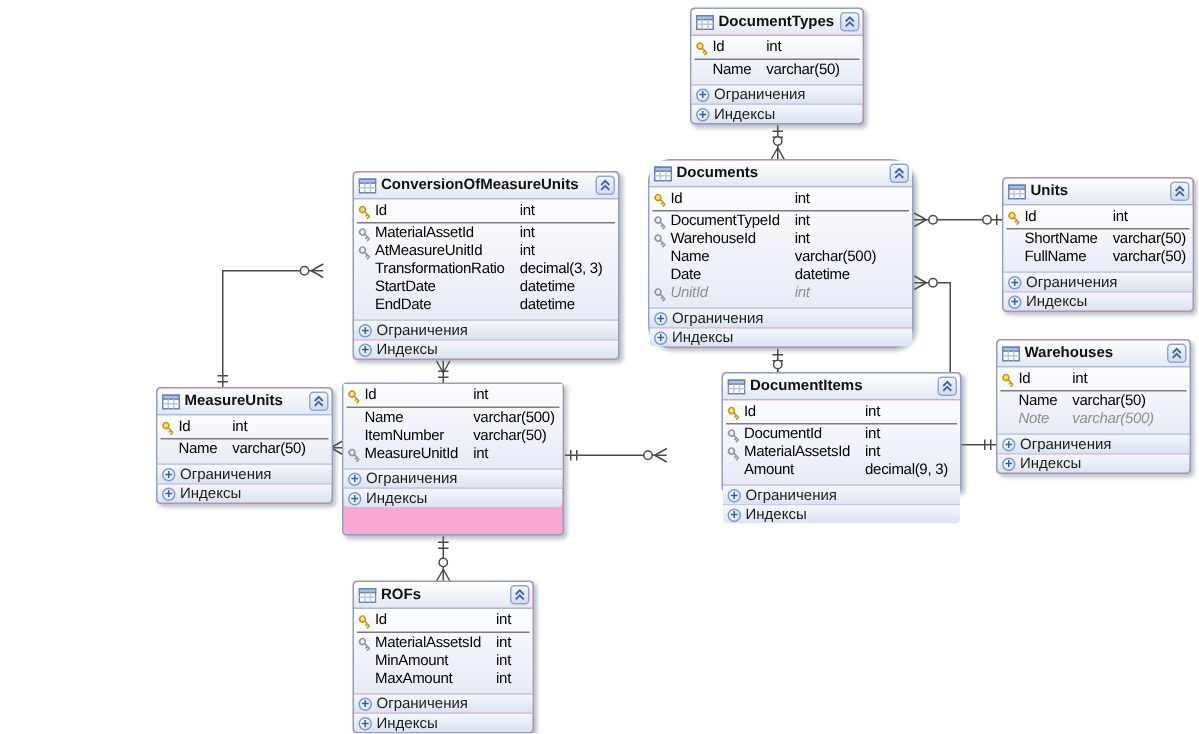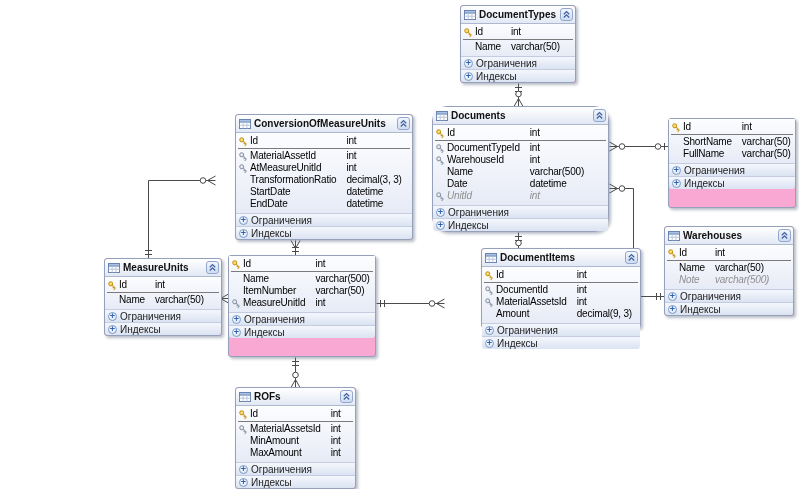--- a/index.html
+++ b/index.html
@@ -214,20 +214,34 @@
       <div class="tbl-section">
         <span class="expander">+</span>
         <span>Ограничения</span>
       </div>
       <div class="tbl-section last">
         <span class="expander">+</span>
         <span>Индексы</span>
       </div>
     </div>
     <div class="tbl" style="left: 668px; top: 118px; width: 128px; height: 90px;">
+      <div class="tbl-header">
+        <svg width="12" height="12" viewBox="0 0 12 12">
+          <rect x="0.5" y="1.5" width="11" height="9" fill="#ffffff" stroke="#6b84ad"></rect>
+          <rect x="0.5" y="1.5" width="11" height="2.6" fill="#a9c0e8" stroke="#6b84ad"></rect>
+          <path d="M4.2 4.2 V10.4 M7.9 4.2 V10.4 M0.5 7.2 H11.5" stroke="#b9c6dd" fill="none"></path>
+        </svg>
+        <span class="tbl-title">Units</span>
+        <span class="collapse-btn">
+          <svg width="9" height="9" viewBox="0 0 10 10" fill="none" stroke="#41629e" stroke-width="1.4">
+            <path d="M2 4.8 L5 1.8 L8 4.8"></path>
+            <path d="M2 8.4 L5 5.4 L8 8.4"></path>
+          </svg>
+        </span>
+      </div>
       <div class="tbl-grid">
         <span class="fcell ficon">
           <svg width="11" height="11" viewBox="0 0 12 12">
             <g transform="rotate(45 6 6)" stroke="#c89b1d" fill="#ffe17e" stroke-width="1.2">
               <circle cx="3.2" cy="6" r="2.1"></circle>
               <path d="M5.4 6 H10.6 M8.2 6 V8 M10.2 6 V8.4" fill="none"></path>
             </g>
           </svg>
         </span>
         <span class="fcell fname">Id</span>

